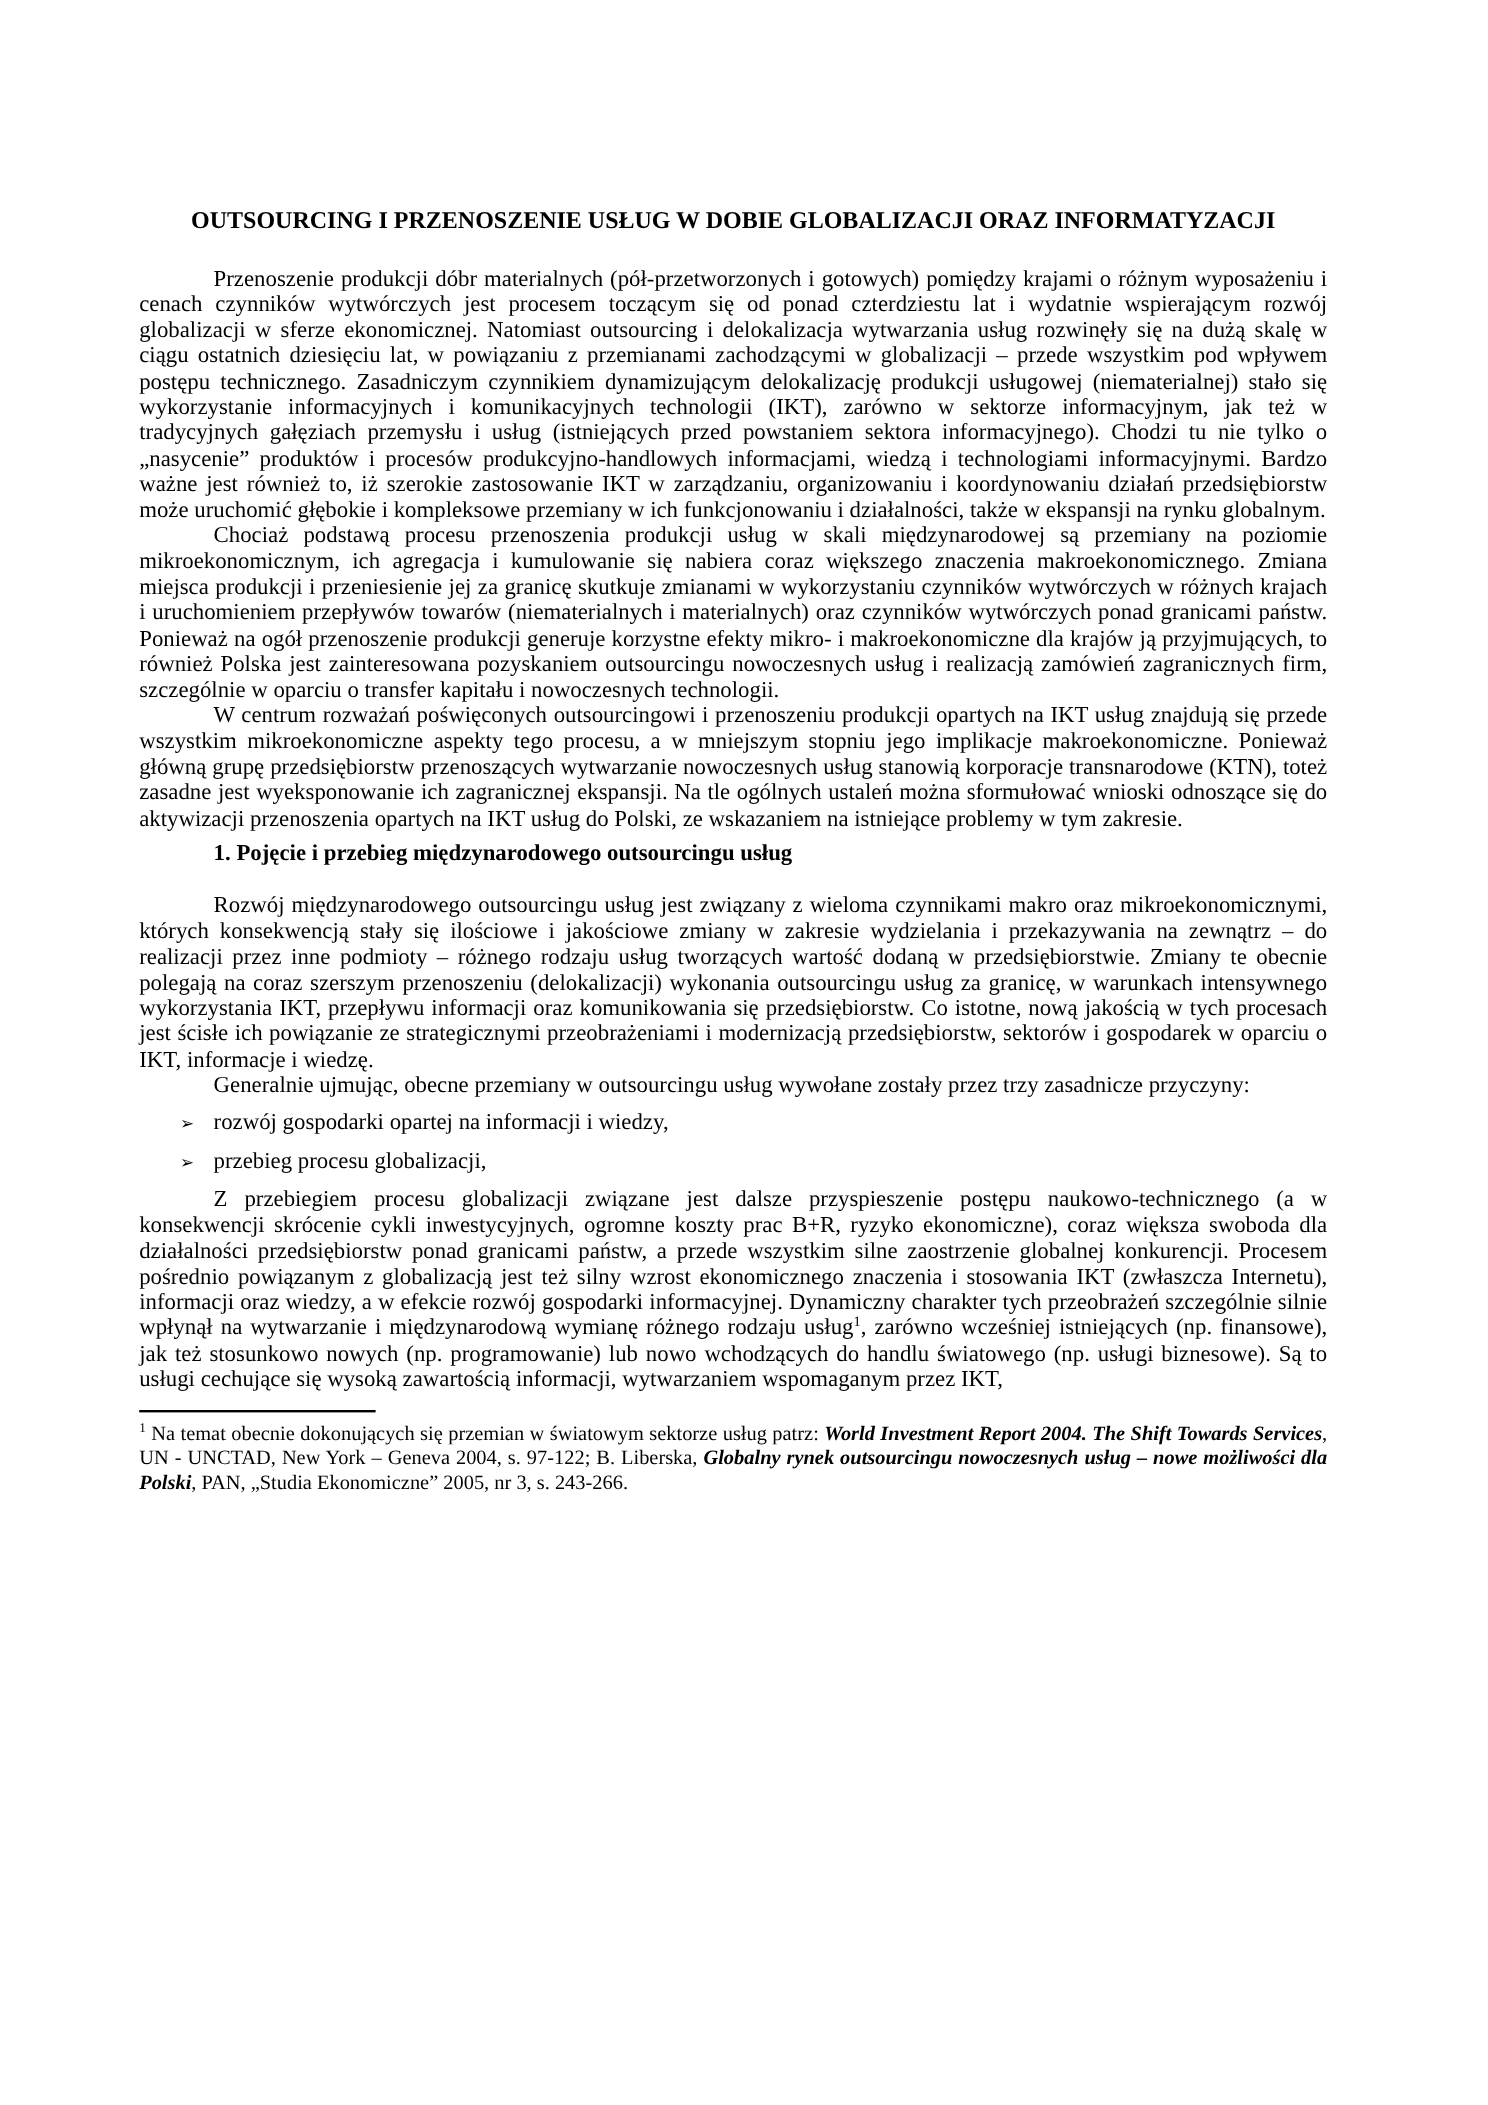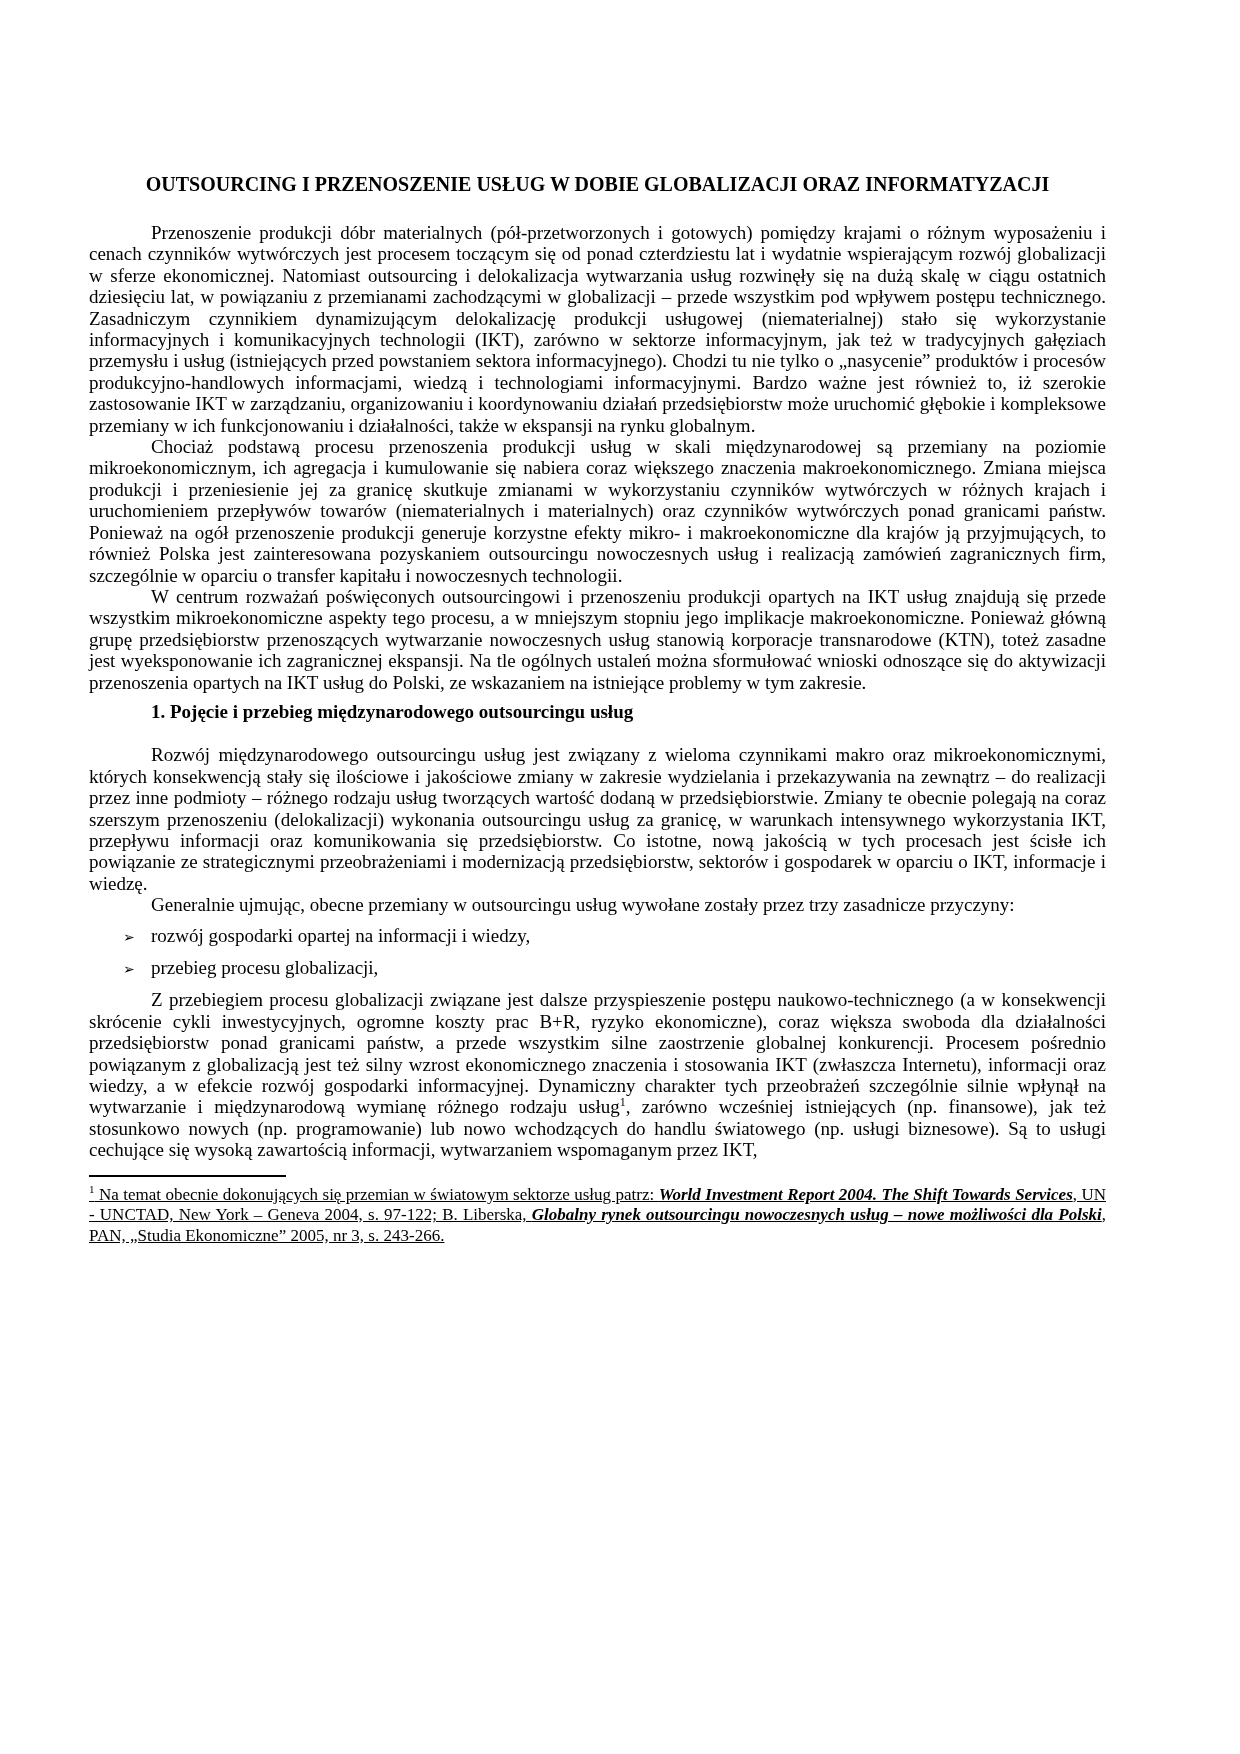--- a/index.html
+++ b/index.html
@@ -9,21 +9,21 @@
     height: 1754px;
     margin: 0 auto;
     background: #ffffff;
     color: #000000;
     font-family: "Liberation Serif", serif;
     overflow: hidden;
   }
   .page {
     width: 1240px;
     height: 1754px;
-    padding: 172px 134px 60px 89px;
+    padding: 172px 134px 60px 116px;
     position: relative;
   }
   .doc-title {
     font-size: 20px;
     line-height: 24px;
     font-weight: bold;
     text-align: center;
     margin-bottom: 26px;
   }
   .body-text {
@@ -63,21 +63,20 @@
   .footnote-area { margin-top: 14px; }
   .footnote-rule {
     width: 197px;
     border-top: 2px solid #000000;
     margin-bottom: 8px;
   }
   .footnote {
     font-size: 17px;
     line-height: 20.6px;
     text-align: justify;
-    text-decoration: underline;
   }
   .footnote .footnote-ref { font-size: 11px; }
   .bi { font-style: italic; font-weight: bold; }
 </style>
 </head>
 <body>
 
 <div class="page">
 
   <h1 class="doc-title">OUTSOURCING I PRZENOSZENIE USŁUG W DOBIE GLOBALIZACJI ORAZ INFORMATYZACJI</h1>

